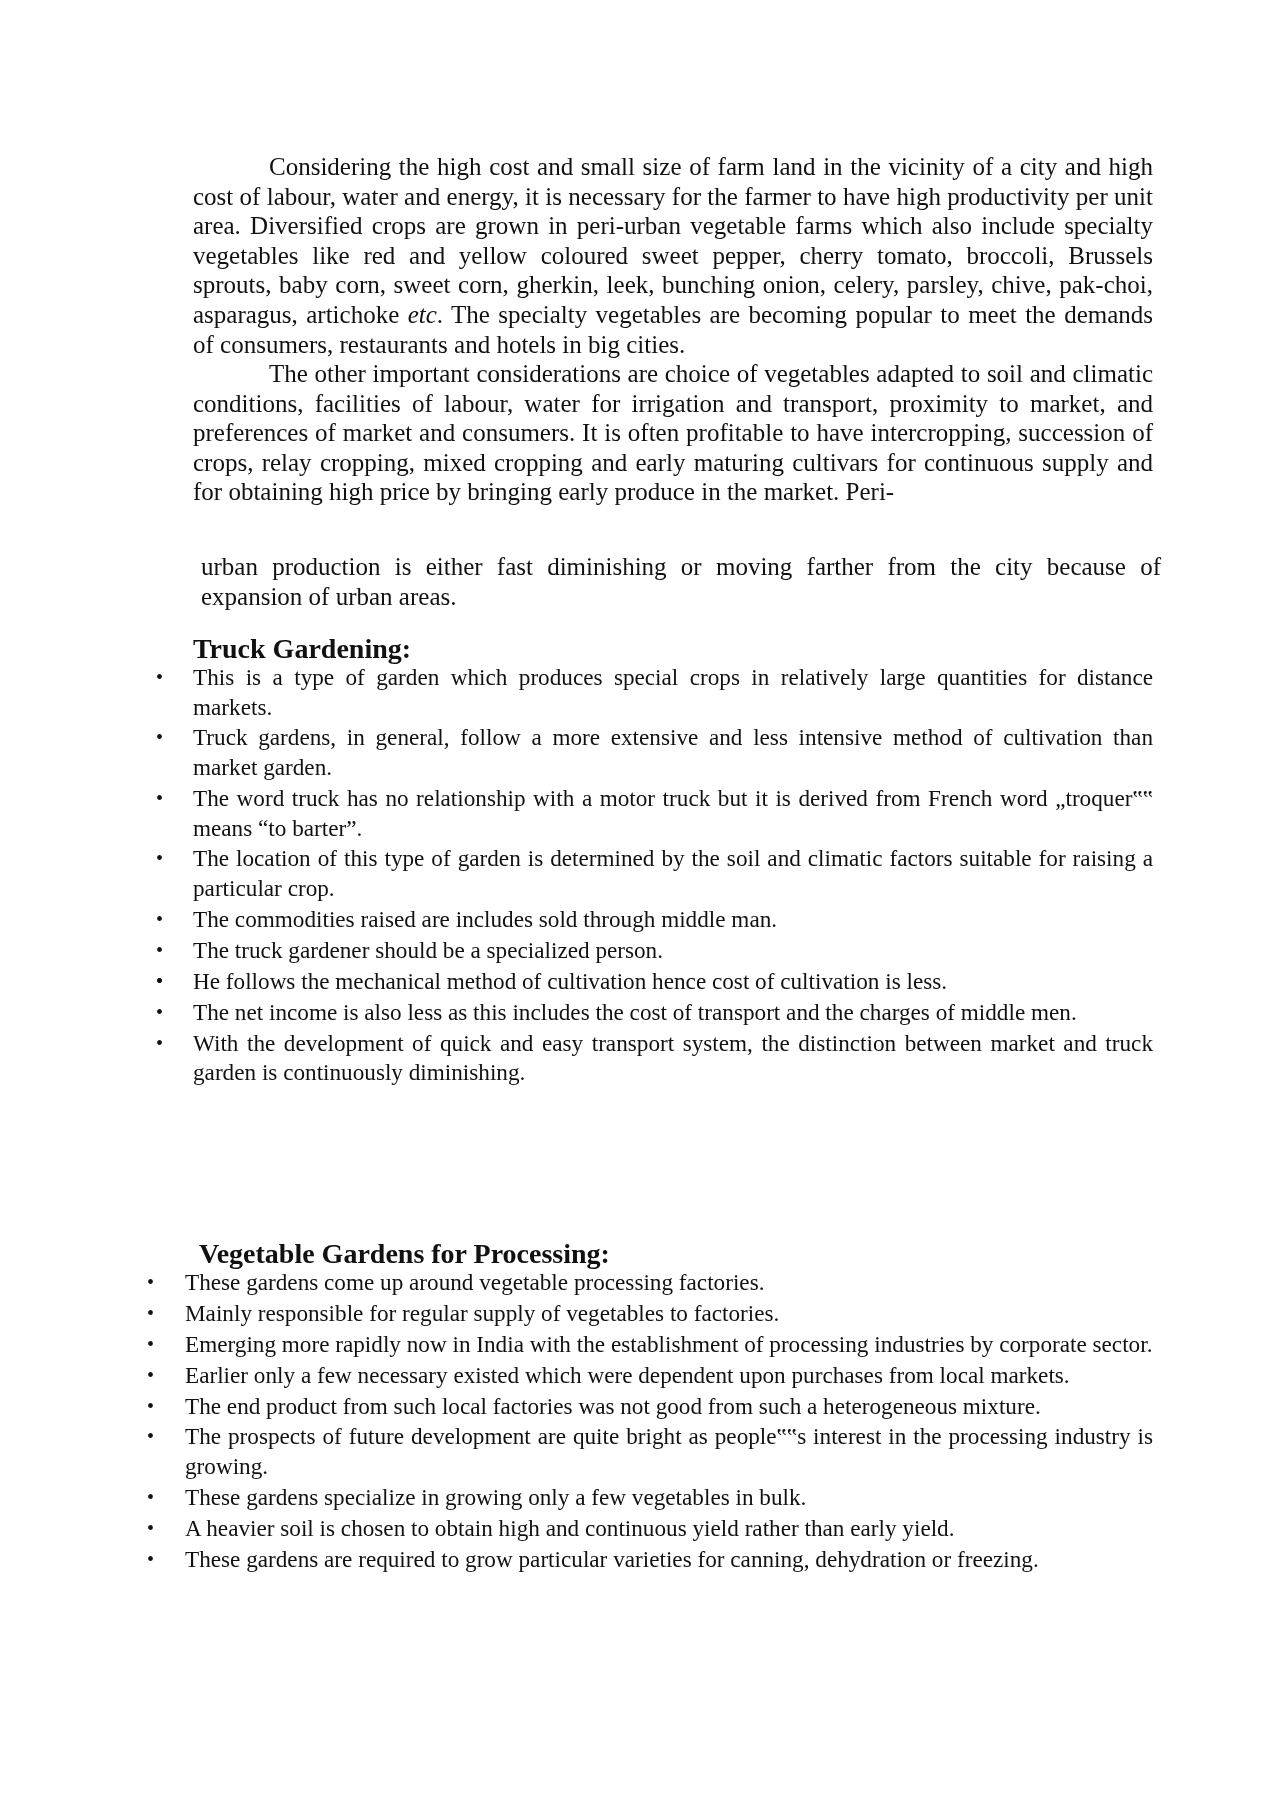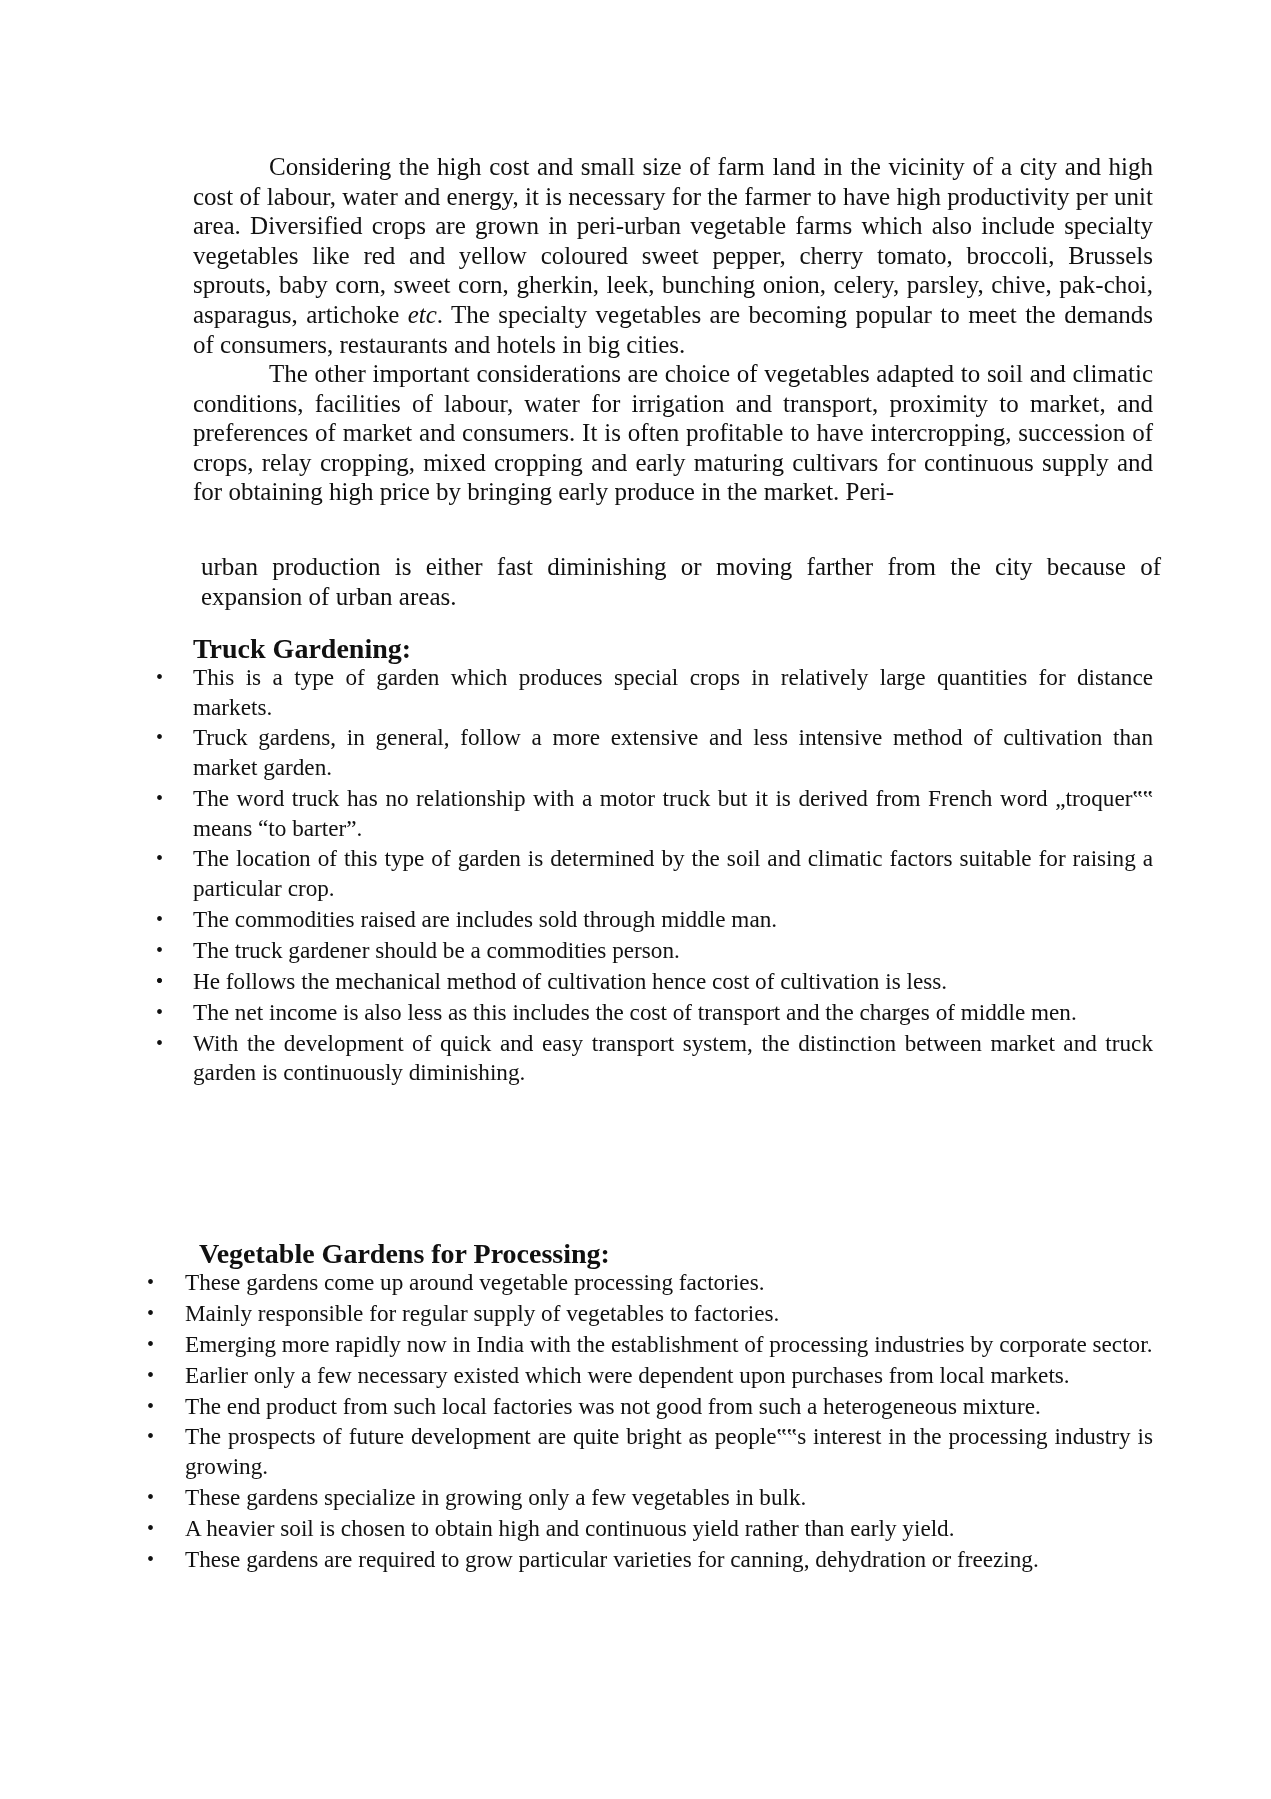--- a/index.html
+++ b/index.html
@@ -46,21 +46,21 @@
   <p class="para" style="top:544px; margin:8px;"><span>urban production is either fast diminishing or moving farther from the city because of expansion of urban areas.</span></p>
 
   <div class="heading" style="left:193px; top:634px;">Truck Gardening:</div>
 
   <ul class="blist" id="list1">
     <li><span class="bullet">•</span><span>This is a type of garden which produces special crops in relatively large quantities for distance markets.</span></li>
     <li><span class="bullet">•</span><span>Truck gardens, in general, follow a more extensive and less intensive method of cultivation than market garden.</span></li>
     <li><span class="bullet">•</span><span>The word truck has no relationship with a motor truck but it is derived from French word „troquer‟‟ means “to barter”.</span></li>
     <li><span class="bullet">•</span><span>The location of this type of garden is determined by the soil and climatic factors suitable for raising a particular crop.</span></li>
     <li><span class="bullet">•</span><span>The commodities raised are includes sold through middle man.</span></li>
-    <li><span class="bullet">•</span><span>The truck gardener should be a commodities person.</span></li>
+    <li><span class="bullet">•</span><span>The truck gardener should be a specialized person.</span></li>
     <li><span class="bullet">•</span></li>
     <li><span class="bullet">•</span><span>He follows the mechanical method of cultivation hence cost of cultivation is less.</span></li>
     <li><span class="bullet">•</span><span>The net income is also less as this includes the cost of transport and the charges of middle men.</span></li>
     <li><span class="bullet">•</span><span>With the development of quick and easy transport system, the distinction between market and truck garden is continuously diminishing.</span></li>
   </ul>
 
   <div class="heading" style="left:199px; top:1239px;">Vegetable Gardens for Processing:</div>
 
   <ul class="blist" id="list2">
     <li><span class="bullet">•</span><span>These gardens come up around vegetable processing factories.</span></li>

